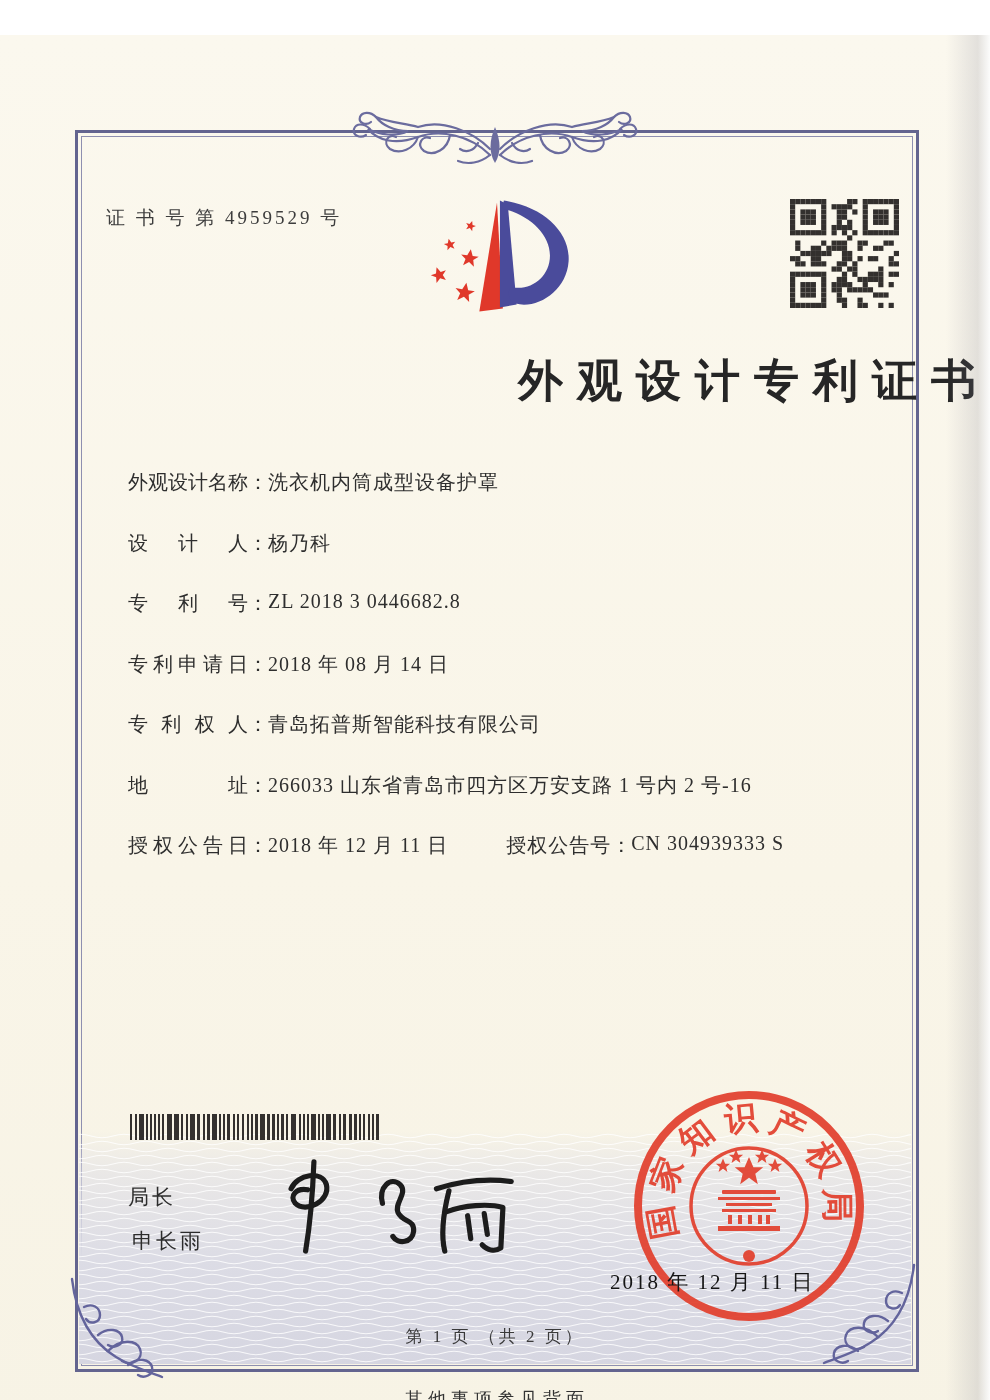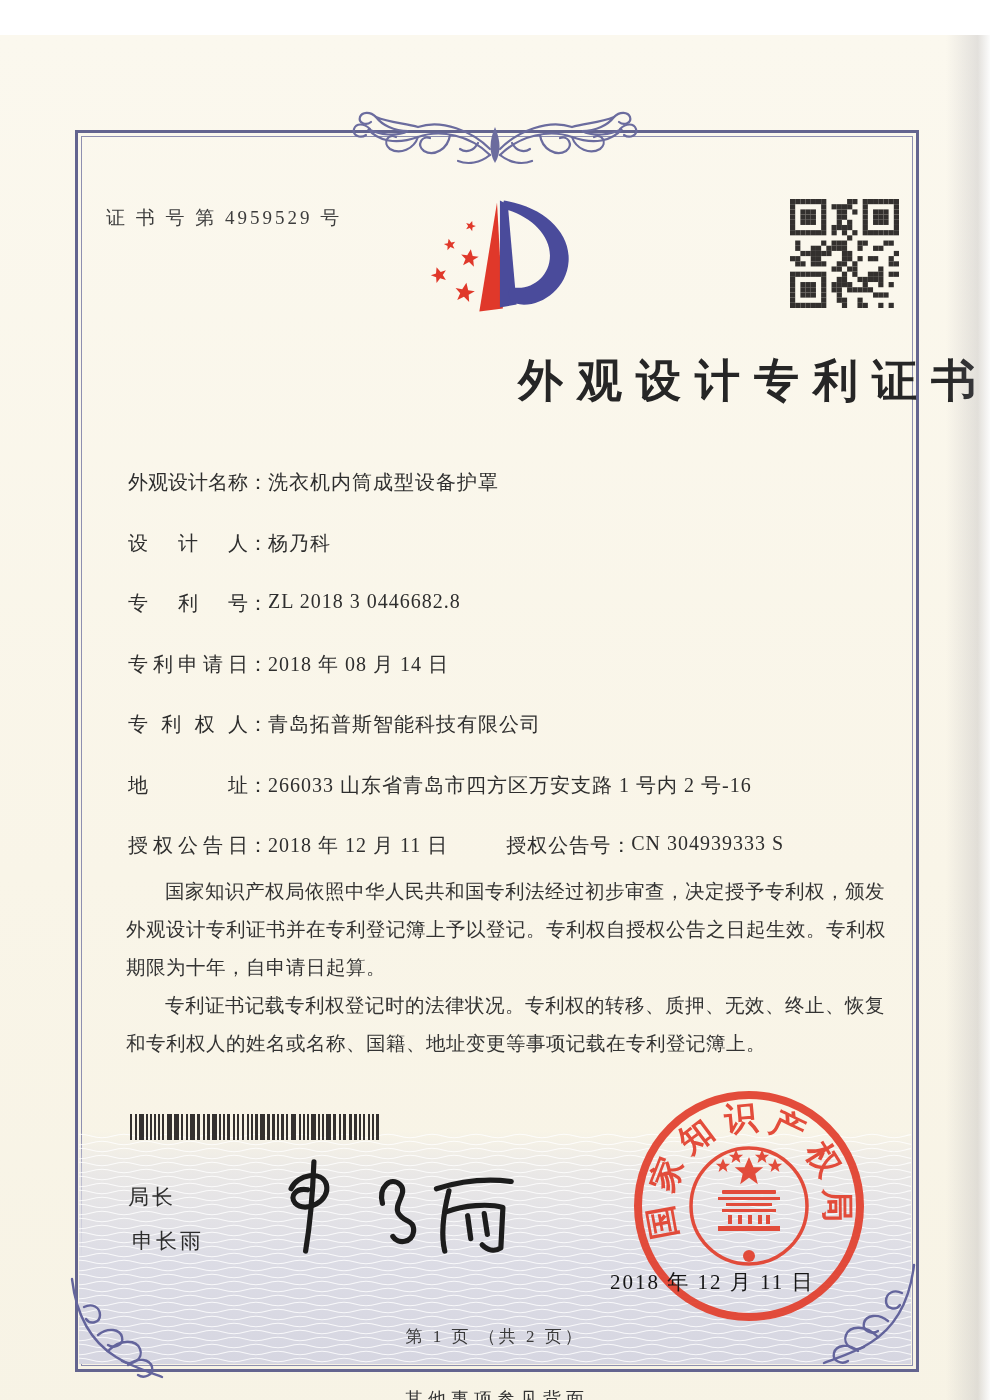--- a/index.html
+++ b/index.html
@@ -389,24 +389,20 @@
       <div class="frow">
       <span class="flabel">授权公告日</span>
         <span class="fcolon">：</span>
         <span class="fvalue">2018 年 12 月 11 日</span>
         <span class="flabel l2">授权公告号</span>
         <span class="fcolon">：</span>
         <span class="fvalue">CN 304939333 S</span>
       </div>
     </div>
 
-  <div class="paragraphs">
-    <p>国家知识产权局依照中华人民共和国专利法经过初步审查，决定授予专利权，颁发外观设计专利证书并在专利登记簿上予以登记。专利权自授权公告之日起生效。专利权期限为十年，自申请日起算。</p>
-    <p>专利证书记载专利权登记时的法律状况。专利权的转移、质押、无效、终止、恢复和专利权人的姓名或名称、国籍、地址变更等事项记载在专利登记簿上。</p>
-  </div>
 
   <div class="band">
     <svg width="832" height="233" viewBox="0 0 832 233">
         <path d="M-10 5 q11 -3.5 22 0 q11 3.5 22 0 q11 -3.5 22 0 q11 3.5 22 0 q11 -3.5 22 0 q11 3.5 22 0 q11 -3.5 22 0 q11 3.5 22 0 q11 -3.5 22 0 q11 3.5 22 0 q11 -3.5 22 0 q11 3.5 22 0 q11 -3.5 22 0 q11 3.5 22 0 q11 -3.5 22 0 q11 3.5 22 0 q11 -3.5 22 0 q11 3.5 22 0 q11 -3.5 22 0 q11 3.5 22 0 q11 -3.5 22 0 q11 3.5 22 0 q11 -3.5 22 0 q11 3.5 22 0 q11 -3.5 22 0 q11 3.5 22 0 q11 -3.5 22 0 q11 3.5 22 0 q11 -3.5 22 0 q11 3.5 22 0 q11 -3.5 22 0 q11 3.5 22 0 q11 -3.5 22 0 q11 3.5 22 0 q11 -3.5 22 0 q11 3.5 22 0 q11 -3.5 22 0 q11 3.5 22 0 q11 -3.5 22 0 q11 3.5 22 0"></path>
         <path d="M-10 12 q11 3.5 22 0 q11 -3.5 22 0 q11 3.5 22 0 q11 -3.5 22 0 q11 3.5 22 0 q11 -3.5 22 0 q11 3.5 22 0 q11 -3.5 22 0 q11 3.5 22 0 q11 -3.5 22 0 q11 3.5 22 0 q11 -3.5 22 0 q11 3.5 22 0 q11 -3.5 22 0 q11 3.5 22 0 q11 -3.5 22 0 q11 3.5 22 0 q11 -3.5 22 0 q11 3.5 22 0 q11 -3.5 22 0 q11 3.5 22 0 q11 -3.5 22 0 q11 3.5 22 0 q11 -3.5 22 0 q11 3.5 22 0 q11 -3.5 22 0 q11 3.5 22 0 q11 -3.5 22 0 q11 3.5 22 0 q11 -3.5 22 0 q11 3.5 22 0 q11 -3.5 22 0 q11 3.5 22 0 q11 -3.5 22 0 q11 3.5 22 0 q11 -3.5 22 0 q11 3.5 22 0 q11 -3.5 22 0 q11 3.5 22 0 q11 -3.5 22 0"></path>
         <path d="M-10 19 q11 -3.5 22 0 q11 3.5 22 0 q11 -3.5 22 0 q11 3.5 22 0 q11 -3.5 22 0 q11 3.5 22 0 q11 -3.5 22 0 q11 3.5 22 0 q11 -3.5 22 0 q11 3.5 22 0 q11 -3.5 22 0 q11 3.5 22 0 q11 -3.5 22 0 q11 3.5 22 0 q11 -3.5 22 0 q11 3.5 22 0 q11 -3.5 22 0 q11 3.5 22 0 q11 -3.5 22 0 q11 3.5 22 0 q11 -3.5 22 0 q11 3.5 22 0 q11 -3.5 22 0 q11 3.5 22 0 q11 -3.5 22 0 q11 3.5 22 0 q11 -3.5 22 0 q11 3.5 22 0 q11 -3.5 22 0 q11 3.5 22 0 q11 -3.5 22 0 q11 3.5 22 0 q11 -3.5 22 0 q11 3.5 22 0 q11 -3.5 22 0 q11 3.5 22 0 q11 -3.5 22 0 q11 3.5 22 0 q11 -3.5 22 0 q11 3.5 22 0"></path>
         <path d="M-10 26 q11 3.5 22 0 q11 -3.5 22 0 q11 3.5 22 0 q11 -3.5 22 0 q11 3.5 22 0 q11 -3.5 22 0 q11 3.5 22 0 q11 -3.5 22 0 q11 3.5 22 0 q11 -3.5 22 0 q11 3.5 22 0 q11 -3.5 22 0 q11 3.5 22 0 q11 -3.5 22 0 q11 3.5 22 0 q11 -3.5 22 0 q11 3.5 22 0 q11 -3.5 22 0 q11 3.5 22 0 q11 -3.5 22 0 q11 3.5 22 0 q11 -3.5 22 0 q11 3.5 22 0 q11 -3.5 22 0 q11 3.5 22 0 q11 -3.5 22 0 q11 3.5 22 0 q11 -3.5 22 0 q11 3.5 22 0 q11 -3.5 22 0 q11 3.5 22 0 q11 -3.5 22 0 q11 3.5 22 0 q11 -3.5 22 0 q11 3.5 22 0 q11 -3.5 22 0 q11 3.5 22 0 q11 -3.5 22 0 q11 3.5 22 0 q11 -3.5 22 0"></path>
         <path d="M-10 33 q11 -3.5 22 0 q11 3.5 22 0 q11 -3.5 22 0 q11 3.5 22 0 q11 -3.5 22 0 q11 3.5 22 0 q11 -3.5 22 0 q11 3.5 22 0 q11 -3.5 22 0 q11 3.5 22 0 q11 -3.5 22 0 q11 3.5 22 0 q11 -3.5 22 0 q11 3.5 22 0 q11 -3.5 22 0 q11 3.5 22 0 q11 -3.5 22 0 q11 3.5 22 0 q11 -3.5 22 0 q11 3.5 22 0 q11 -3.5 22 0 q11 3.5 22 0 q11 -3.5 22 0 q11 3.5 22 0 q11 -3.5 22 0 q11 3.5 22 0 q11 -3.5 22 0 q11 3.5 22 0 q11 -3.5 22 0 q11 3.5 22 0 q11 -3.5 22 0 q11 3.5 22 0 q11 -3.5 22 0 q11 3.5 22 0 q11 -3.5 22 0 q11 3.5 22 0 q11 -3.5 22 0 q11 3.5 22 0 q11 -3.5 22 0 q11 3.5 22 0"></path>
         <path d="M-10 40 q11 3.5 22 0 q11 -3.5 22 0 q11 3.5 22 0 q11 -3.5 22 0 q11 3.5 22 0 q11 -3.5 22 0 q11 3.5 22 0 q11 -3.5 22 0 q11 3.5 22 0 q11 -3.5 22 0 q11 3.5 22 0 q11 -3.5 22 0 q11 3.5 22 0 q11 -3.5 22 0 q11 3.5 22 0 q11 -3.5 22 0 q11 3.5 22 0 q11 -3.5 22 0 q11 3.5 22 0 q11 -3.5 22 0 q11 3.5 22 0 q11 -3.5 22 0 q11 3.5 22 0 q11 -3.5 22 0 q11 3.5 22 0 q11 -3.5 22 0 q11 3.5 22 0 q11 -3.5 22 0 q11 3.5 22 0 q11 -3.5 22 0 q11 3.5 22 0 q11 -3.5 22 0 q11 3.5 22 0 q11 -3.5 22 0 q11 3.5 22 0 q11 -3.5 22 0 q11 3.5 22 0 q11 -3.5 22 0 q11 3.5 22 0 q11 -3.5 22 0"></path>
         <path d="M-10 47 q11 -3.5 22 0 q11 3.5 22 0 q11 -3.5 22 0 q11 3.5 22 0 q11 -3.5 22 0 q11 3.5 22 0 q11 -3.5 22 0 q11 3.5 22 0 q11 -3.5 22 0 q11 3.5 22 0 q11 -3.5 22 0 q11 3.5 22 0 q11 -3.5 22 0 q11 3.5 22 0 q11 -3.5 22 0 q11 3.5 22 0 q11 -3.5 22 0 q11 3.5 22 0 q11 -3.5 22 0 q11 3.5 22 0 q11 -3.5 22 0 q11 3.5 22 0 q11 -3.5 22 0 q11 3.5 22 0 q11 -3.5 22 0 q11 3.5 22 0 q11 -3.5 22 0 q11 3.5 22 0 q11 -3.5 22 0 q11 3.5 22 0 q11 -3.5 22 0 q11 3.5 22 0 q11 -3.5 22 0 q11 3.5 22 0 q11 -3.5 22 0 q11 3.5 22 0 q11 -3.5 22 0 q11 3.5 22 0 q11 -3.5 22 0 q11 3.5 22 0"></path>

